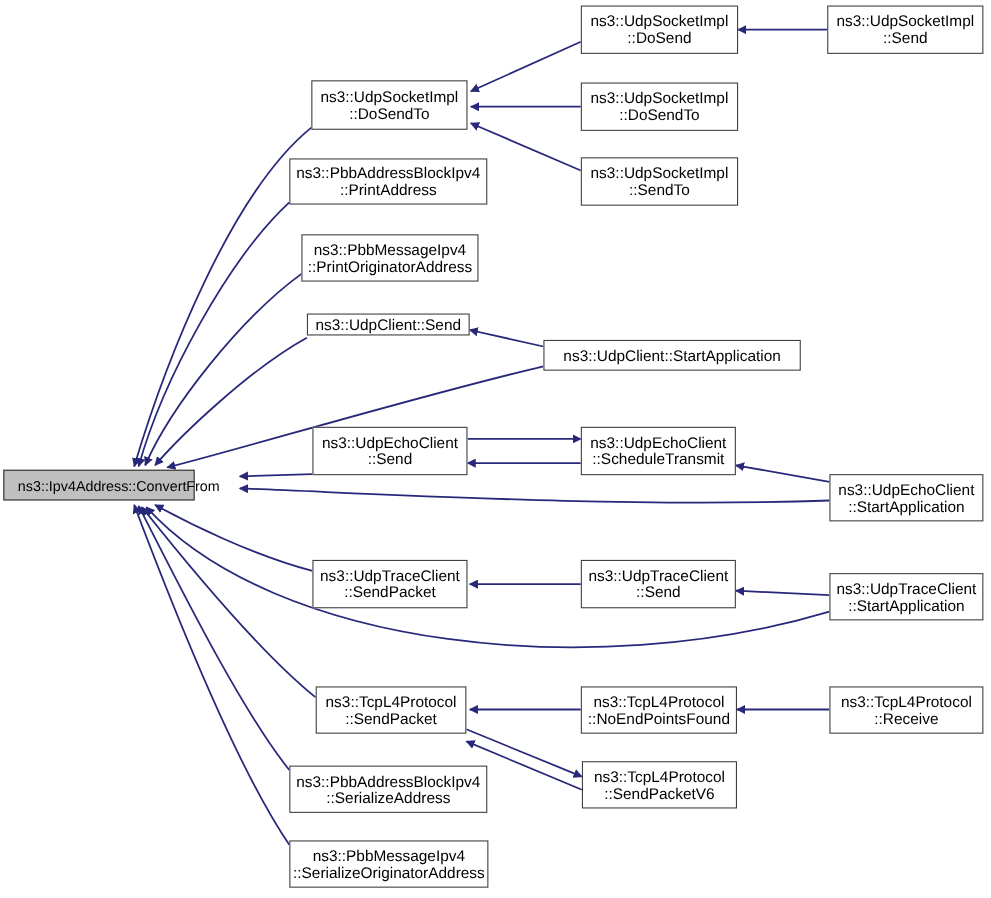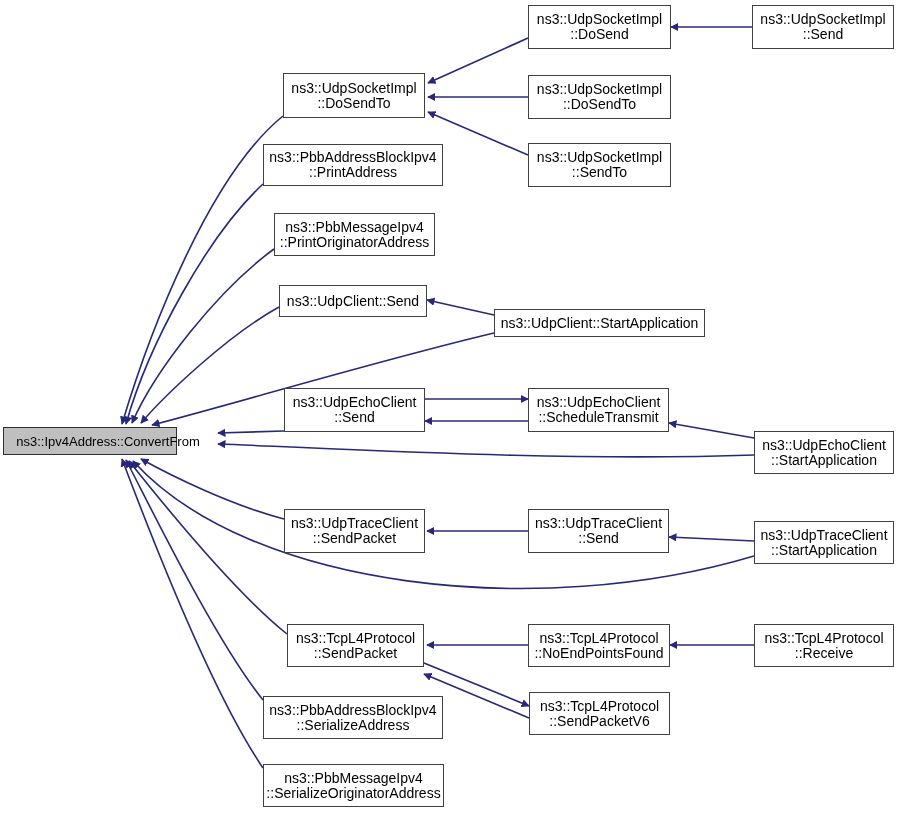--- a/index.html
+++ b/index.html
@@ -130,25 +130,25 @@
   <div class="node" style="left:263px; top:144px; width:180px; height:42px;">
     <span class="label">ns3::PbbAddressBlockIpv4
 ::PrintAddress</span>
   </div>
 
   <div class="node" style="left:274px; top:213px; width:161px; height:43px;">
     <span class="label">ns3::PbbMessageIpv4
 ::PrintOriginatorAddress</span>
   </div>
 
-  <div class="node" style="left:279px; top:285px; width:148px; height:32px;">
+  <div class="node" style="left:279px; top:285px; width:148px; height:20px;">
     <span class="label">ns3::UdpClient::Send</span>
   </div>
 
-  <div class="node" style="left:494px; top:309px; width:211px; height:28px;">
+  <div class="node" style="left:494px; top:309px; width:234px; height:28px;">
     <span class="label">ns3::UdpClient::StartApplication</span>
   </div>
 
   <div class="node" style="left:284px; top:388px; width:141px; height:44px;">
     <span class="label">ns3::UdpEchoClient
 ::Send</span>
   </div>
 
   <div class="node" style="left:528px; top:388px; width:141px; height:44px;">
     <span class="label">ns3::UdpEchoClient

